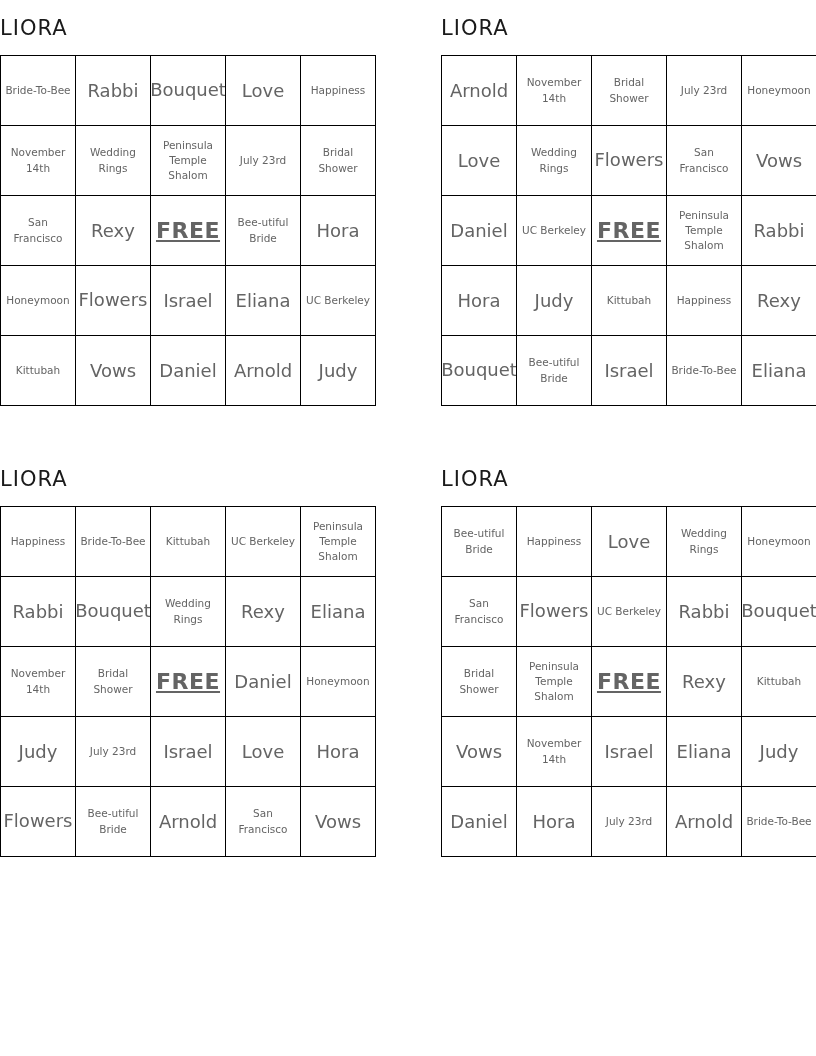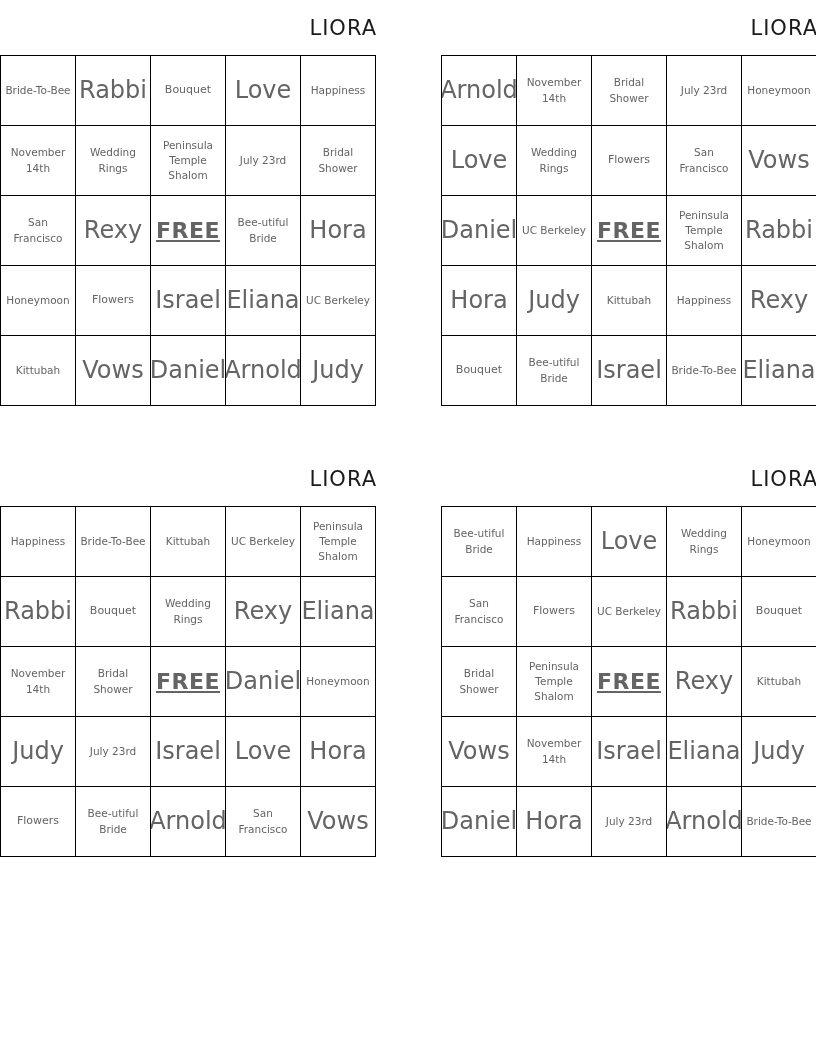--- a/index.html
+++ b/index.html
@@ -12,21 +12,21 @@
     position: relative;
     overflow: hidden;
     background: var(--bg, #ffffff);
     font-family: "DejaVu Sans", "Liberation Sans", sans-serif;
   }
   .card {
     position: absolute;
     width: 377px;
   }
   .card-title {
-    text-align: right;
+    text-align: left;
     font-size: 21px;
     line-height: 26px;
     letter-spacing: 1px;
     color: var(--title-color, #1a1a1a);
     margin: 0 0 14px 0;
     font-weight: normal;
   }
   .grid {
     display: grid;
     grid-template-columns: repeat(5, 75px);
@@ -41,22 +41,22 @@
     border-bottom: 1px solid var(--border-color, #000);
     display: flex;
     align-items: center;
     justify-content: center;
     text-align: center;
     padding: 1px 2px;
     color: var(--text-color, #646464);
     overflow: hidden;
   }
   .cell.sm { font-size: 10.5px; line-height: 1.45; }
-  .cell.md { font-size: 11px; line-height: 1.35; }
-  .cell.lg { font-size: 24px;   line-height: 1.2;  }
+  .cell.md { font-size: 18px; line-height: 1.35; }
+  .cell.lg { font-size: 18px;   line-height: 1.2;  }
   .cell.free {
     font-size: 22px;
     font-weight: bold;
     text-decoration: underline;
     letter-spacing: 0.5px;
   }
   
   #card-0 { left: 0px;   top: 15px; }
   #card-1 { left: 441px; top: 15px; }
   #card-2 { left: 0px;   top: 466px; }

